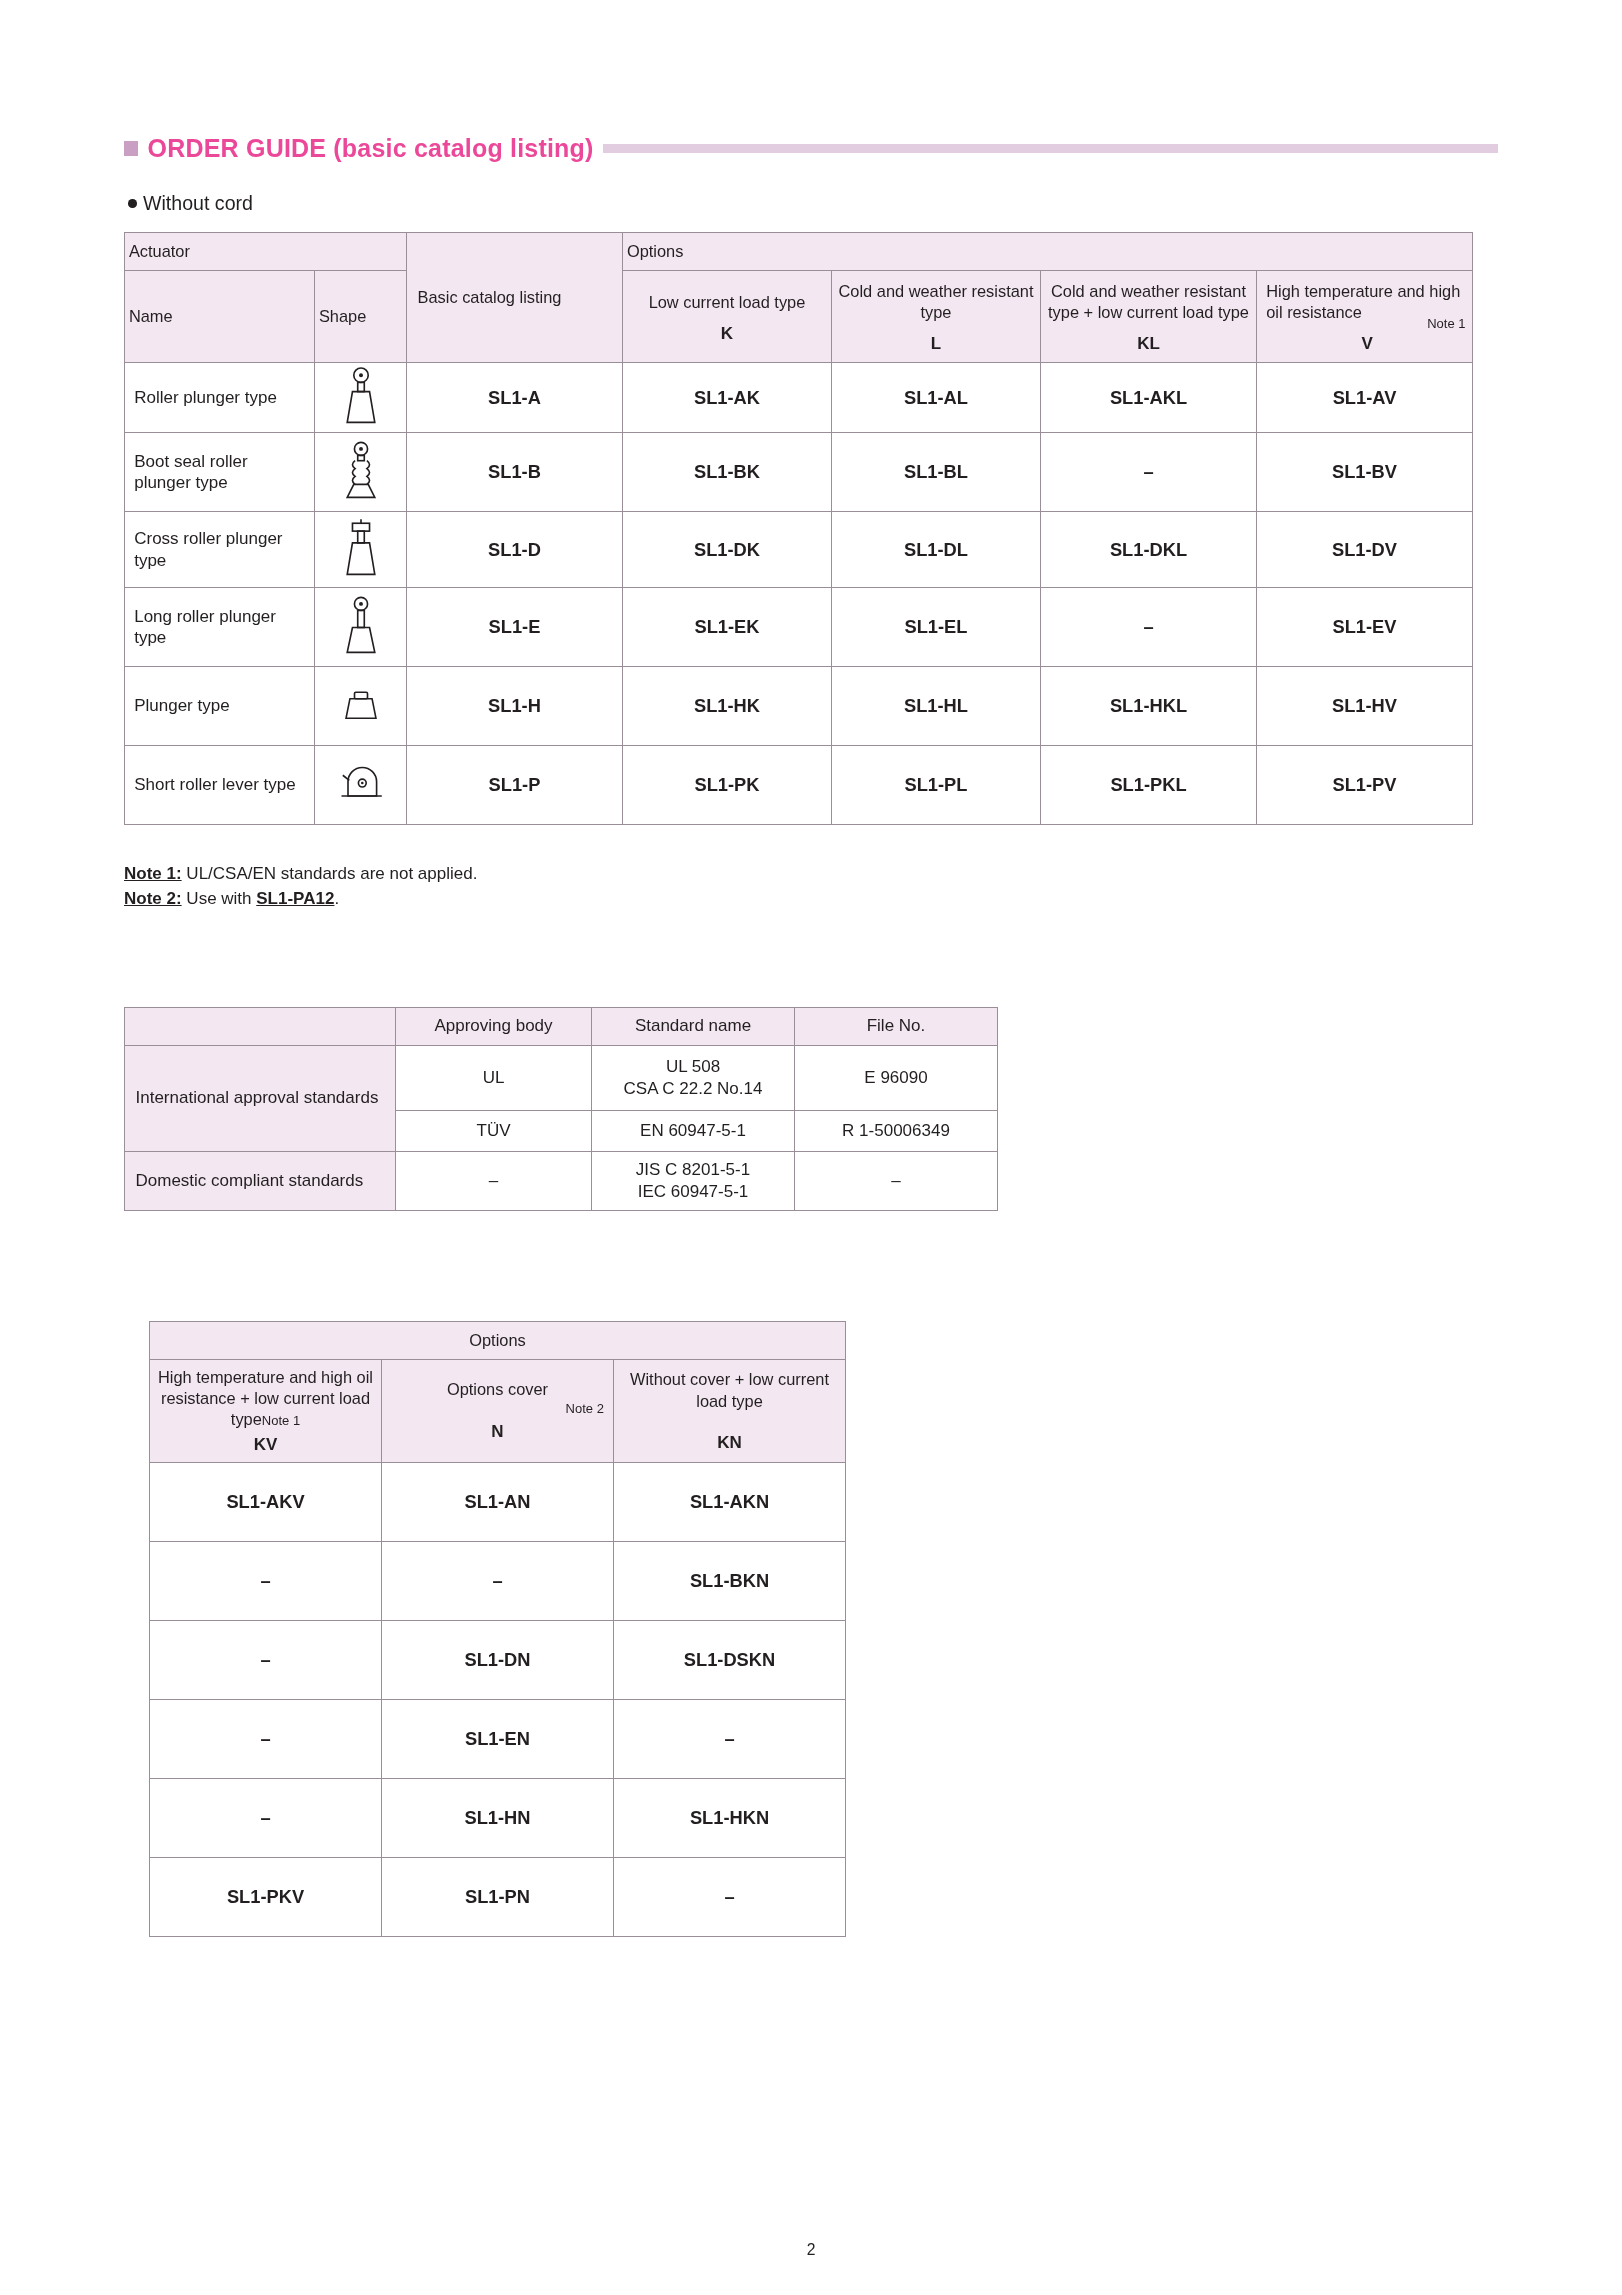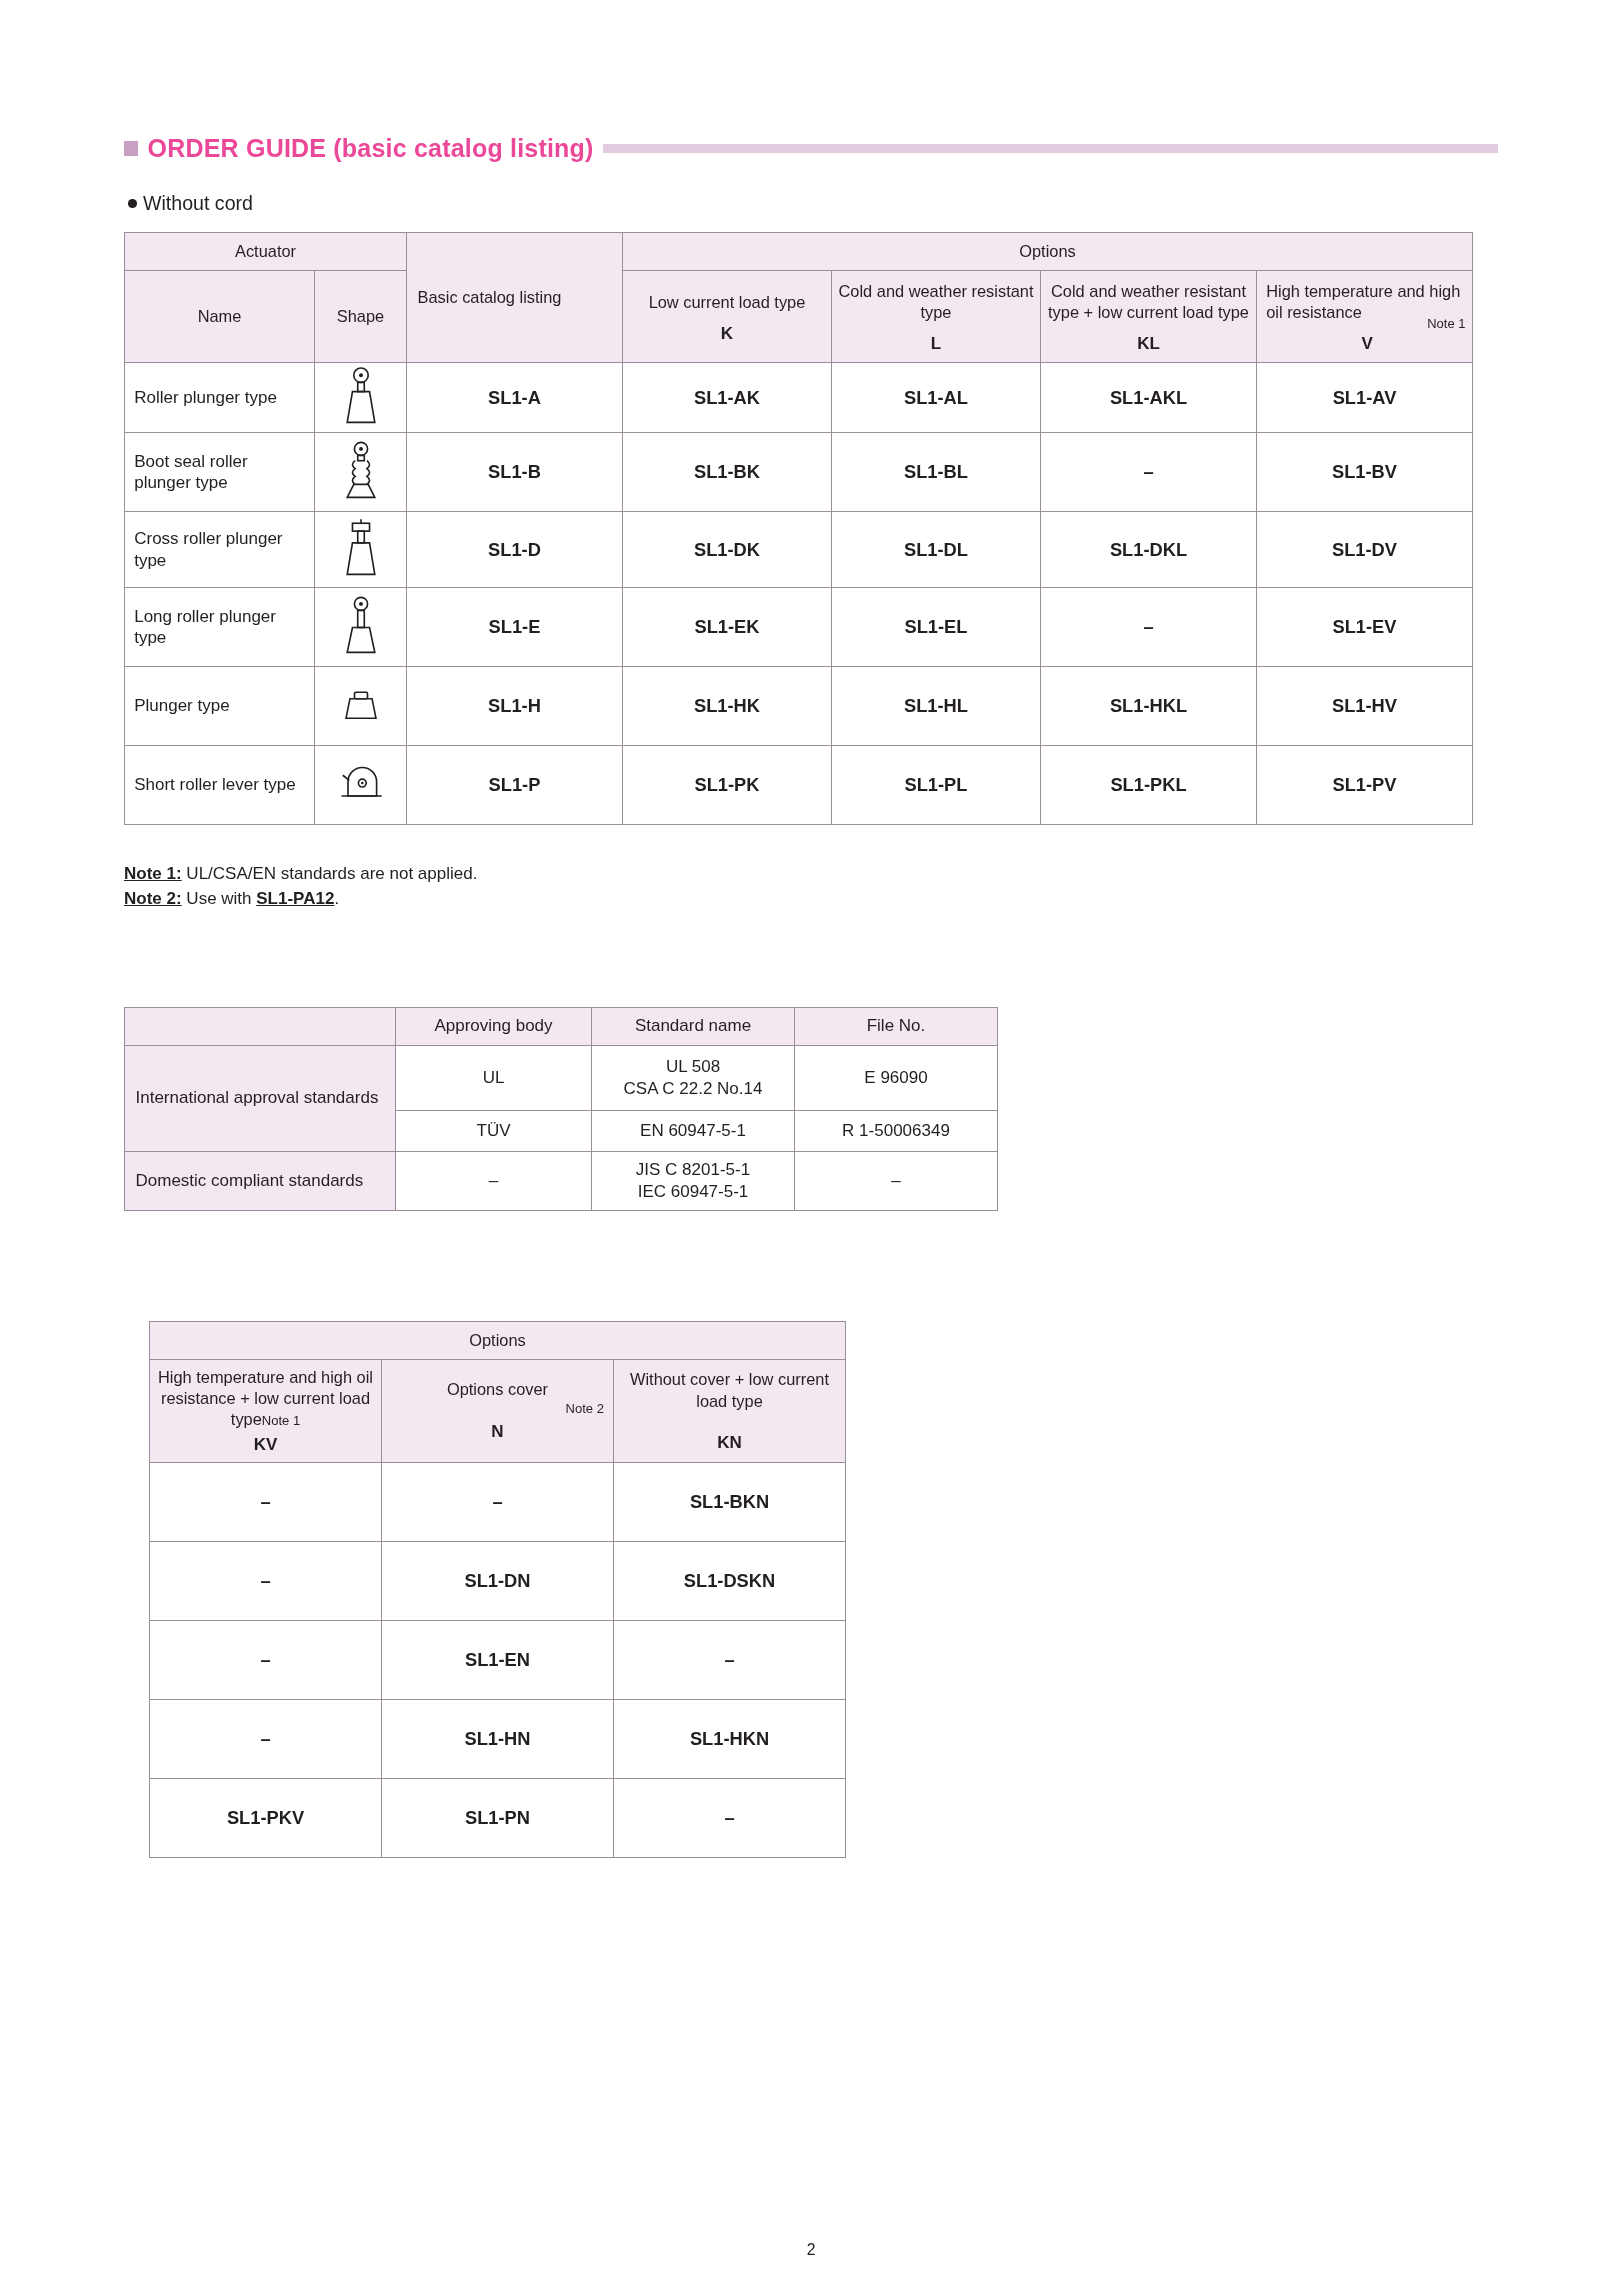--- a/index.html
+++ b/index.html
@@ -82,21 +82,20 @@
 
   
   #order-table {
     left: 124px;
     top: 232px;
   }
   #order-table td {
     font-size: 16.4px;
   }
   #order-table .th-center {
-    text-align: center;
     padding: 5.2px 3.9px;
     line-height: 1.25;
   }
   #order-table .th-opt-label {
     text-align: center;
     padding: 6.5px 3.9px 3.9px 3.9px;
     line-height: 1.25;
     position: relative;
   }
   #order-table .code-letter {
@@ -437,20 +436,25 @@
           <span class="note-inline" style="display:block; text-align:right; padding-right:3.9px;">Note 2</span>
           <span class="code-letter">N</span>
         </td>
         <td class="hdr th-opt-label">
           <span>Without cover + low current load type</span>
           <span class="code-letter" style="margin-top:19.6px;">KN</span>
         </td>
       </tr>
 
       <tr style="height:79px">
+        <td class="model">SL1-AKV</td>
+        <td class="model">SL1-AN</td>
+        <td class="model">SL1-AKN</td>
+      </tr>
+      <tr style="height:79px">
         <td class="dash">–</td>
         <td class="dash">–</td>
         <td class="model">SL1-BKN</td>
       </tr>
       <tr style="height:79px">
         <td class="dash">–</td>
         <td class="model">SL1-DN</td>
         <td class="model">SL1-DSKN</td>
       </tr>
       <tr style="height:79px">

